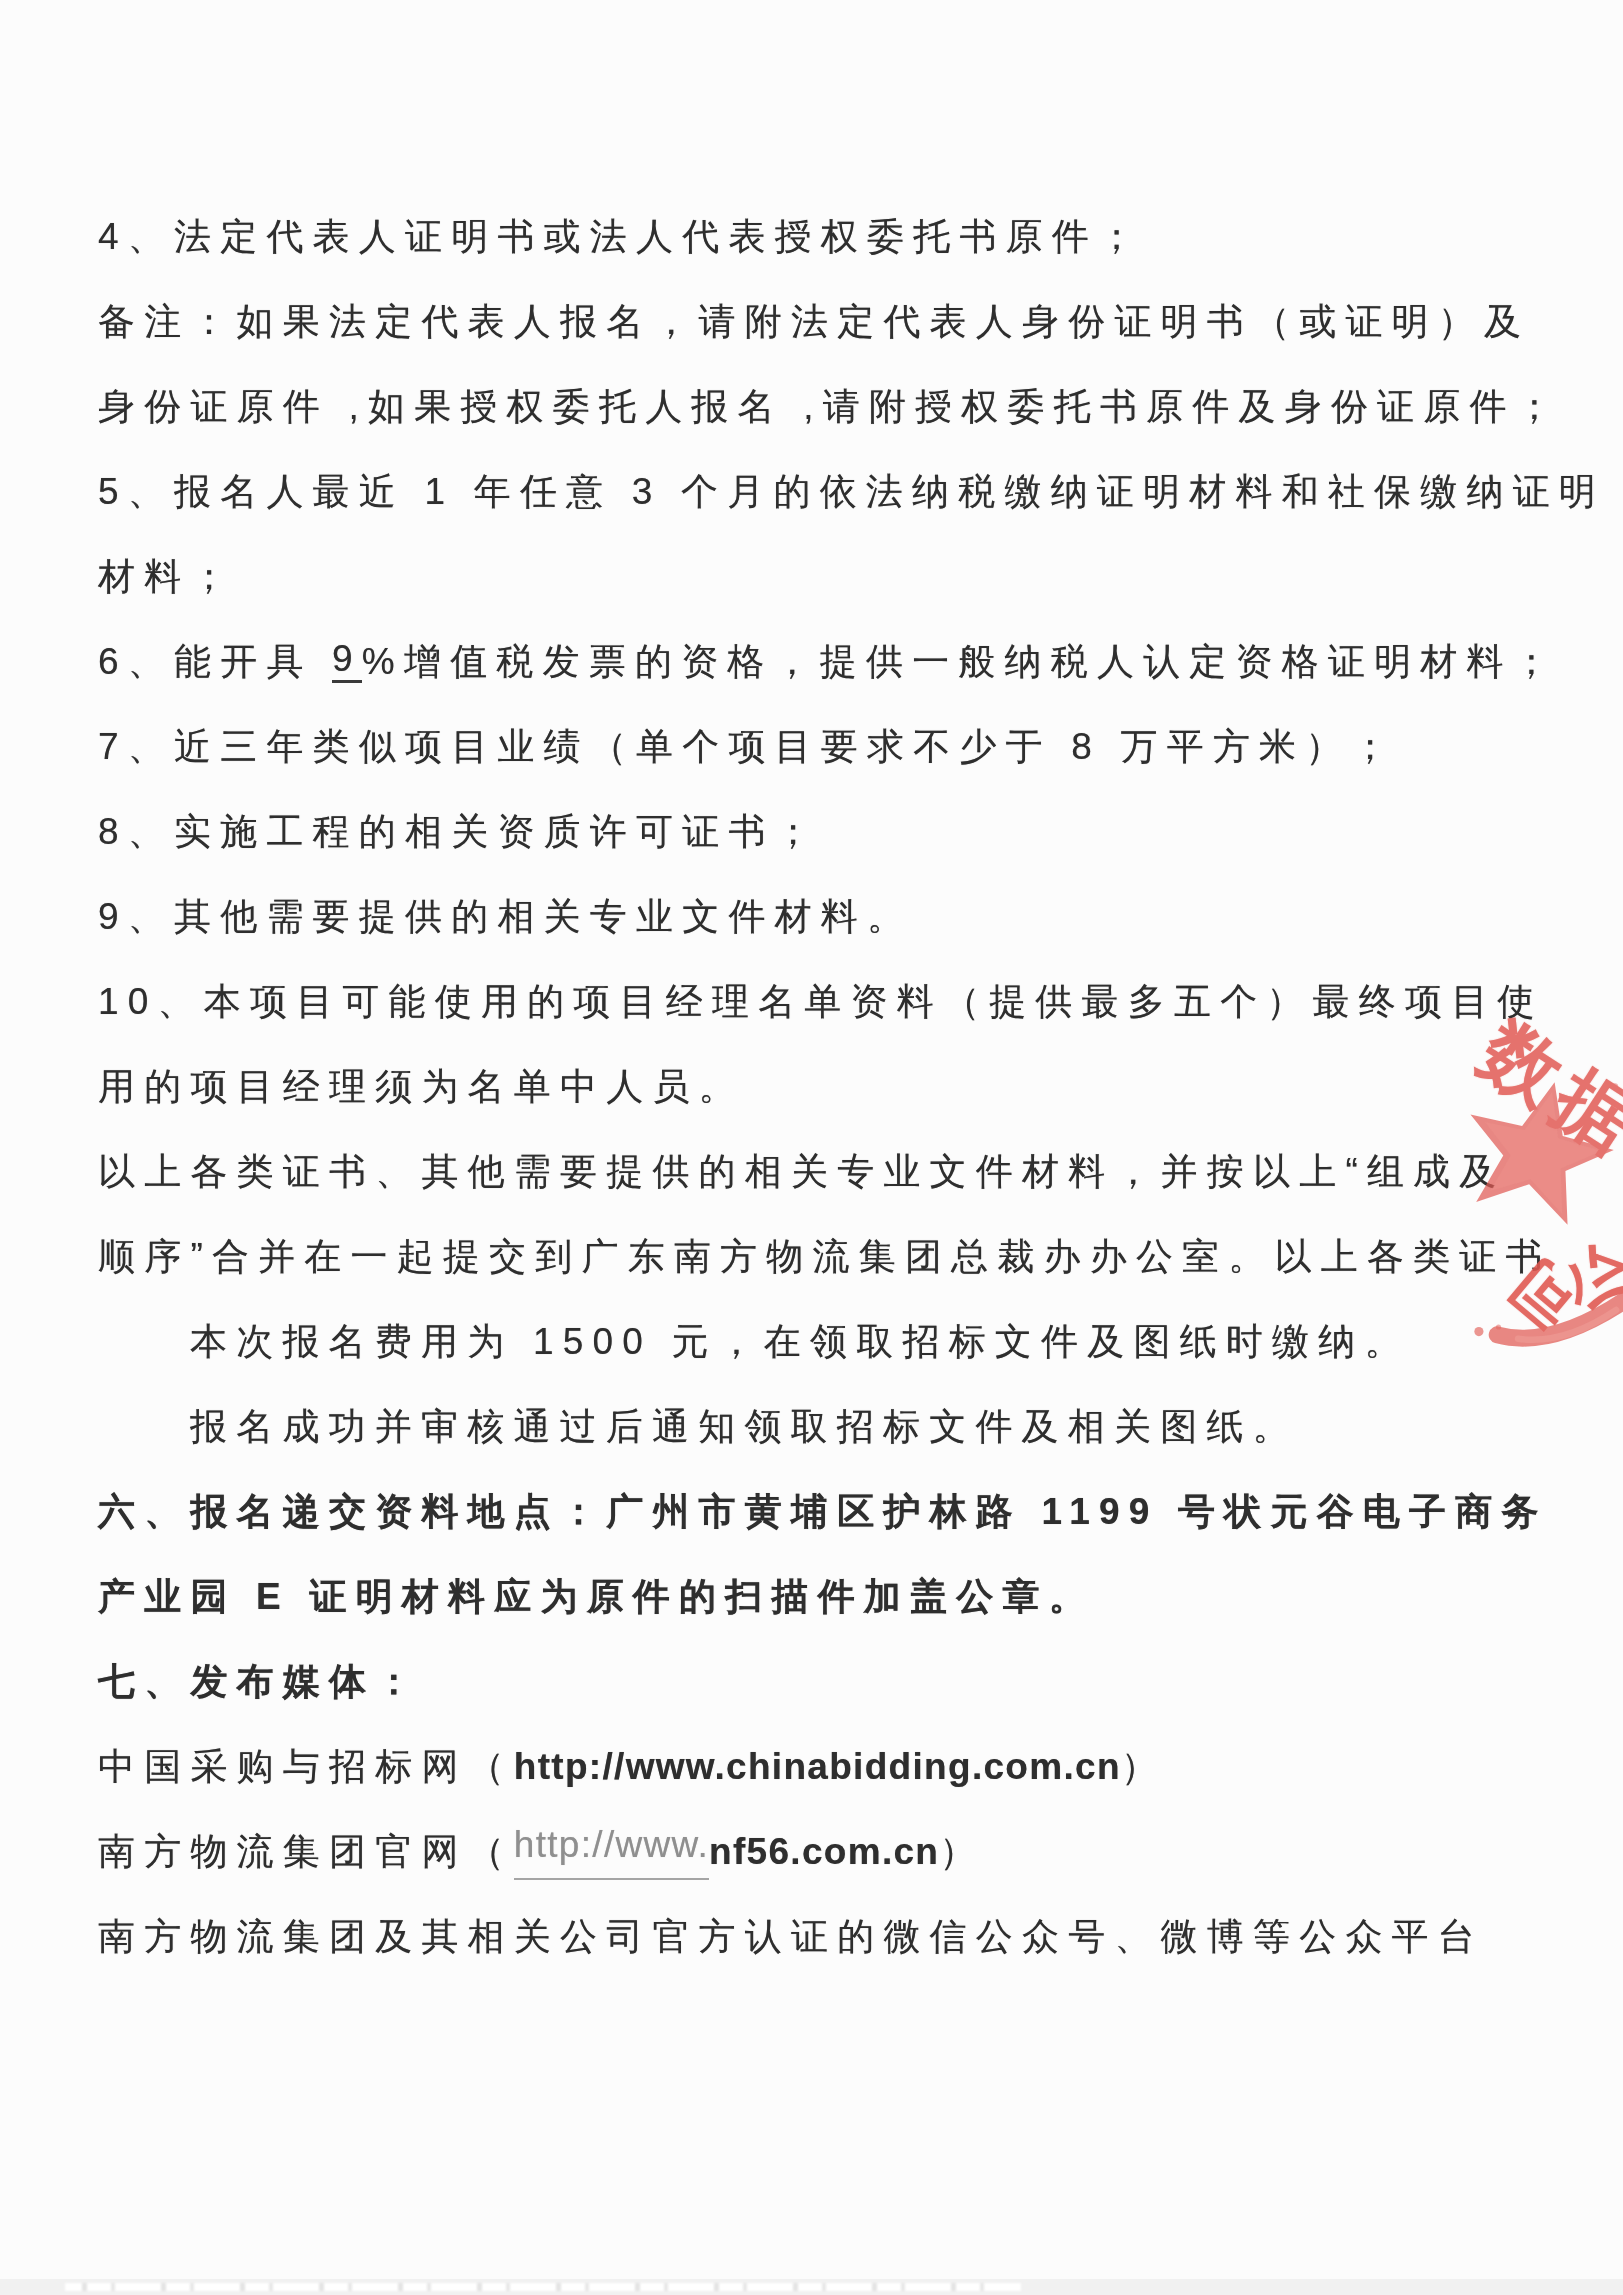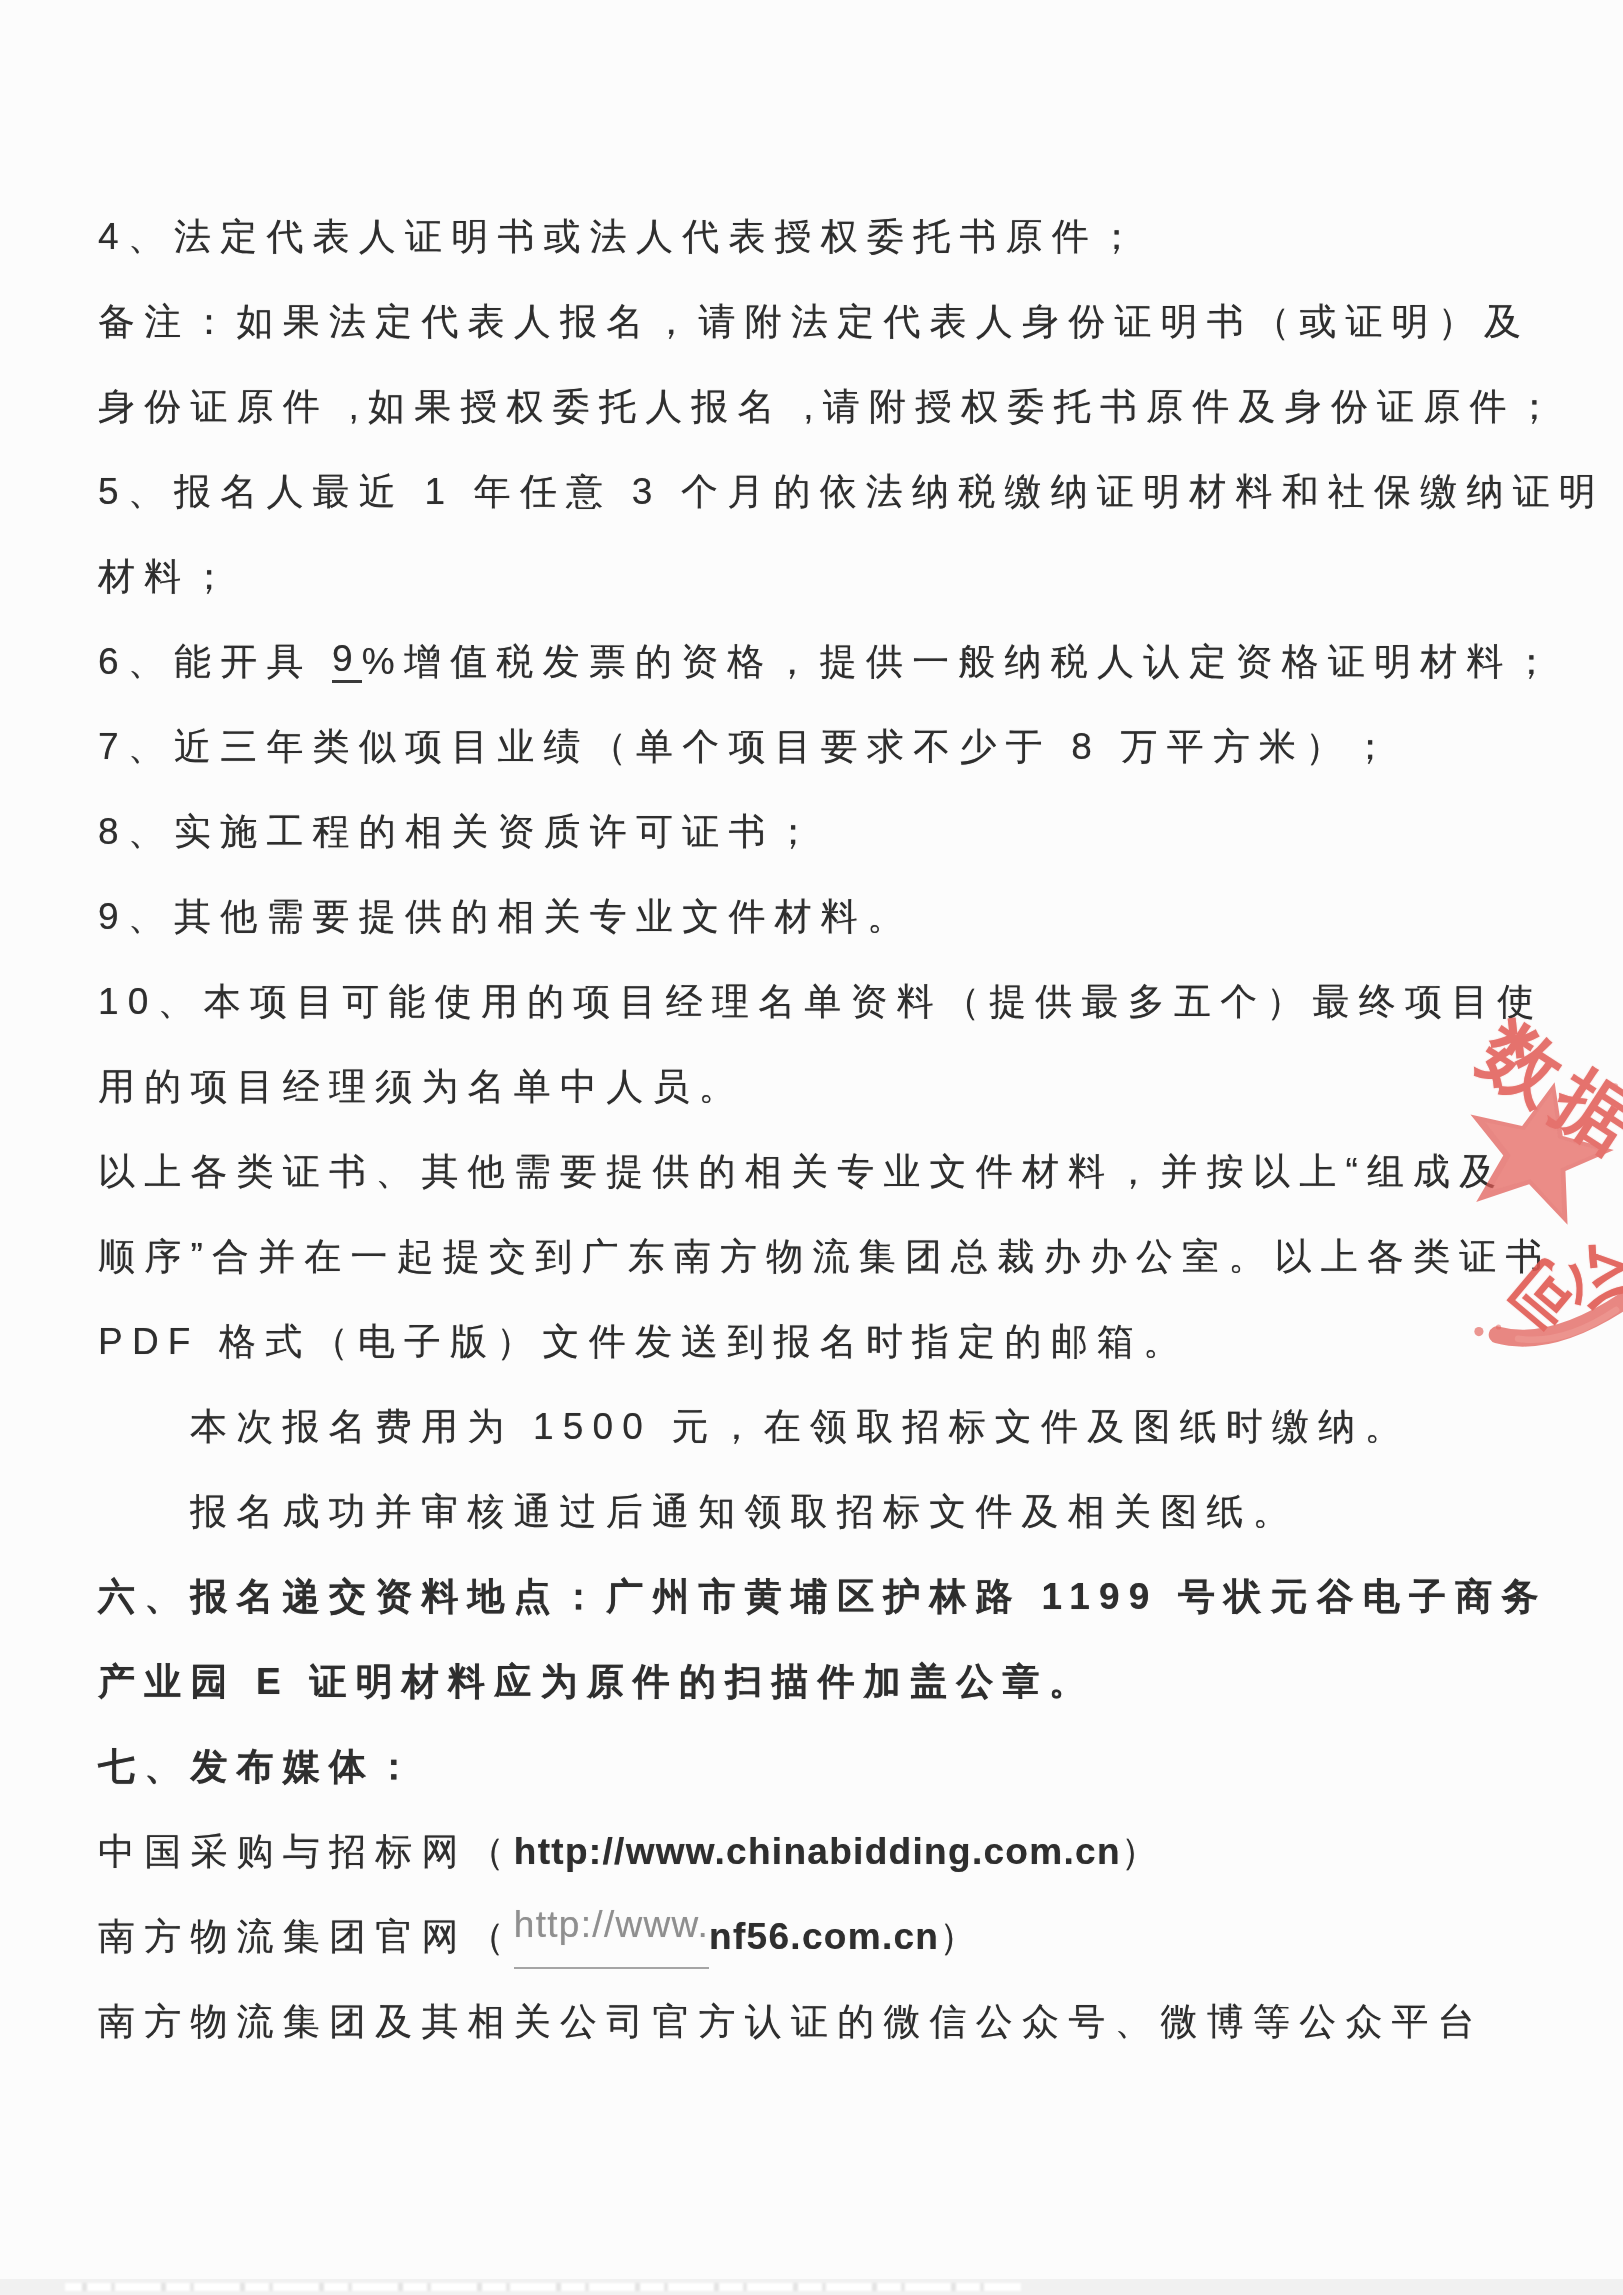--- a/index.html
+++ b/index.html
@@ -31,21 +31,21 @@
     display:inline-block;
     border-bottom:3.3px solid #3a3a3a;
     padding-bottom:2.6px;
     line-height:1;
   }
   .lat{letter-spacing:1.3px;font-weight:bold;}
   .link-gray{
     color:#8f8f8f;
     letter-spacing:1.3px;
     border-bottom:2.6px solid #a5a5a5;
-    padding-bottom:21px;
+    padding-bottom:12px;
     text-shadow:0 0 0.7px rgba(120,120,120,.5);
   }
   
   .stamp{
     position:absolute;
     top:1008px;right:0;
     width:164px;height:353px;
     overflow:hidden;
     pointer-events:none;
     opacity:.88;
@@ -103,21 +103,20 @@
     <div class="line">
       <span>6、能开具 </span><span class="u-num">9</span><span>%增值税发票的资格，提供一般纳税人认定资格证明材料；</span>
     </div>
     <div class="line">7、近三年类似项目业绩（单个项目要求不少于 8 万平方米）；</div>
     <div class="line">8、实施工程的相关资质许可证书；</div>
     <div class="line">9、其他需要提供的相关专业文件材料。</div>
     <div class="line">10、本项目可能使用的项目经理名单资料（提供最多五个）最终项目使</div>
     <div class="line">用的项目经理须为名单中人员。</div>
     <div class="line">以上各类证书、其他需要提供的相关专业文件材料，并按以上“组成及</div>
     <div class="line">顺序”合并在一起提交到广东南方物流集团总裁办办公室。以上各类证书</div>
-    <div class="line">PDF 格式（电子版）文件发送到报名时指定的邮箱。</div>
     <div class="line indent">本次报名费用为 1500 元，在领取招标文件及图纸时缴纳。</div>
     <div class="line indent">报名成功并审核通过后通知领取招标文件及相关图纸。</div>
     <div class="line bold">六、报名递交资料地点：广州市黄埔区护林路 1199 号状元谷电子商务</div>
     <div class="line bold">产业园 E 证明材料应为原件的扫描件加盖公章。</div>
     <div class="line bold">七、发布媒体：</div>
     <div class="line">
       <span>中国采购与招标网（</span><span class="lat">http://www.chinabidding.com.cn</span><span>）</span>
     </div>
     <div class="line">
       <span>南方物流集团官网（</span><span class="link-gray">http://www.</span><span class="lat">nf56.com.cn</span><span>）</span>

